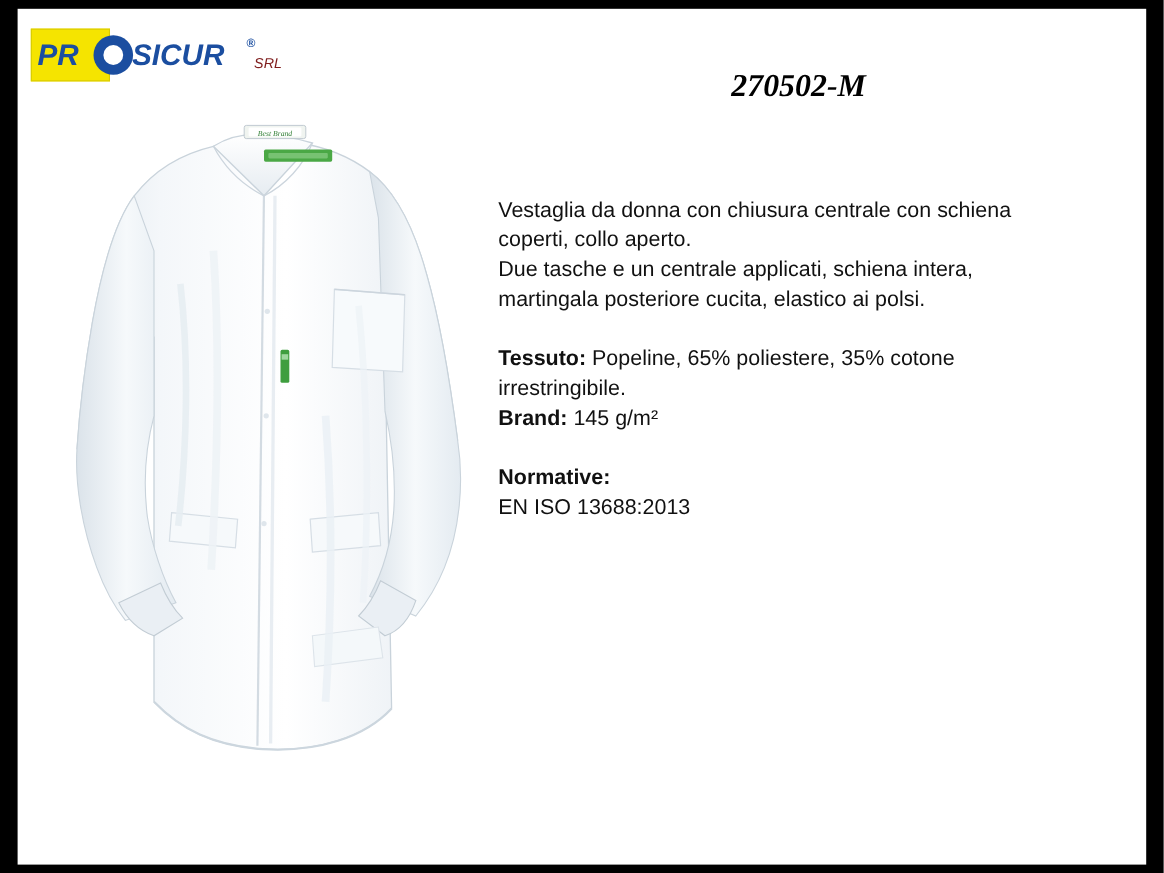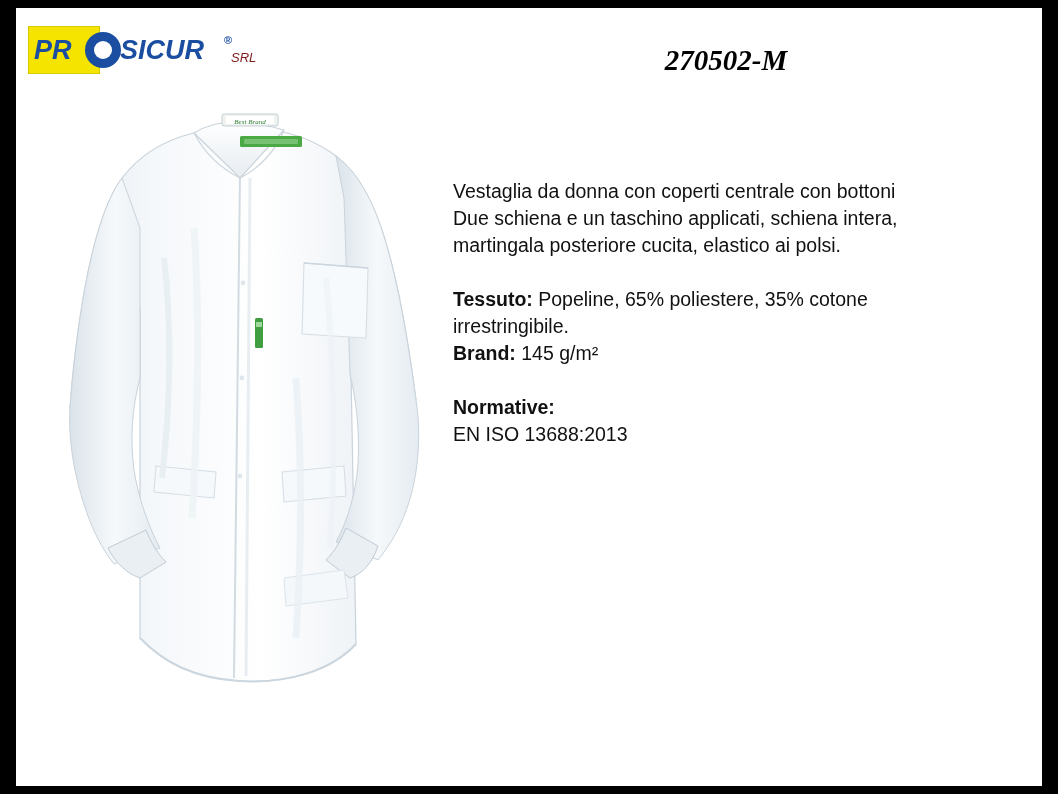--- a/index.html
+++ b/index.html
@@ -101,21 +101,21 @@
     font-size: 13px;
     font-weight: normal;
     font-style: italic;
     color: #7f1d1d;
   }
 
   
   .title {
     position: absolute;
     left: 430px;
-    top: 36px;
+    top: 54px;
     width: 560px;
     text-align: center;
     font-size: 29px;
     font-weight: bold;
     font-style: italic;
     color: #000000;
     font-family: "Liberation Serif", serif;
   }
 
   
@@ -246,22 +246,23 @@
         <path d="M120 180 C128 250 126 330 118 400" fill="none" stroke="#e7edf2" stroke-width="6" opacity="0.9"></path>
         <path d="M150 150 C156 240 154 340 148 440" fill="none" stroke="#edf2f6" stroke-width="7" opacity="0.85"></path>
         <path d="M252 300 C258 380 258 470 252 560" fill="none" stroke="#eaf0f5" stroke-width="7" opacity="0.8"></path>
         <path d="M282 200 C290 280 292 380 286 470" fill="none" stroke="#edf2f6" stroke-width="6" opacity="0.7"></path>
 
         <path d="M96 560 C120 585 150 600 195 603 C245 606 288 592 312 566" fill="none" stroke="#ccd6de" stroke-width="2"></path>
       </svg>
     </div>
 
     <div class="desc">
-      <p>Vestaglia da donna con coperti centrale con bottoni</p>
-      <p>Due schiena e un taschino applicati, schiena intera,</p>
+      <p>Vestaglia da donna con chiusura centrale con schiena</p>
+      <p>coperti, collo aperto.</p>
+      <p>Due tasche e un centrale applicati, schiena intera,</p>
       <p>martingala posteriore cucita, elastico ai polsi.</p>
 
       <div class="block-gap"></div>
 
       <p><span class="lbl">Tessuto:</span><span> Popeline, 65% poliestere, 35% cotone</span></p>
       <p>irrestringibile.</p>
       <p><span class="lbl">Brand:</span><span> 145 g/m²</span></p>
 
       <div class="block-gap"></div>
 

